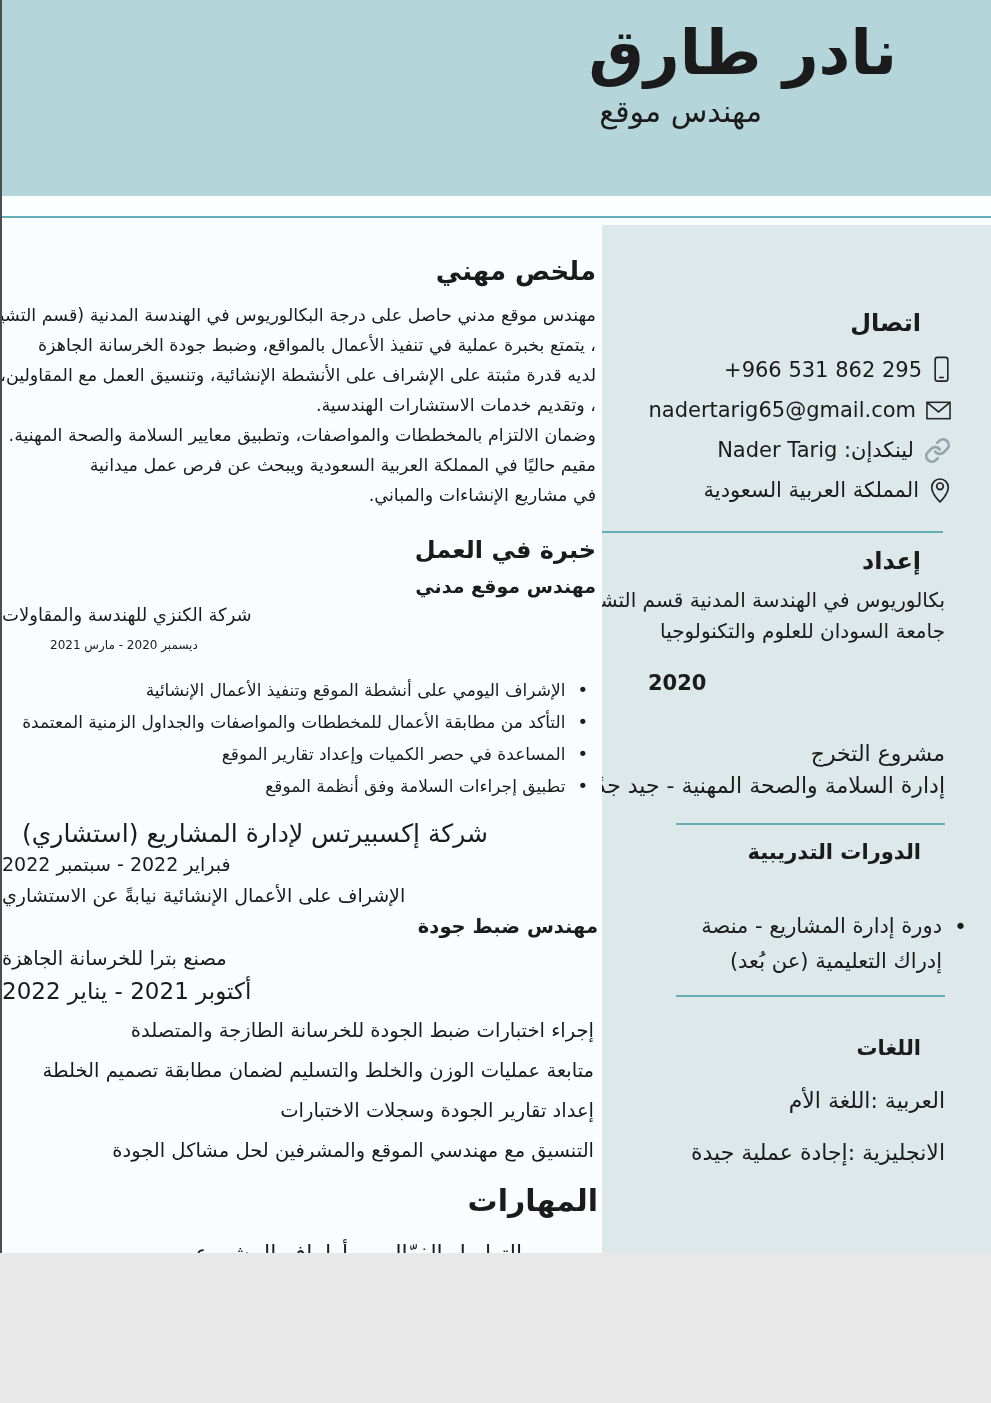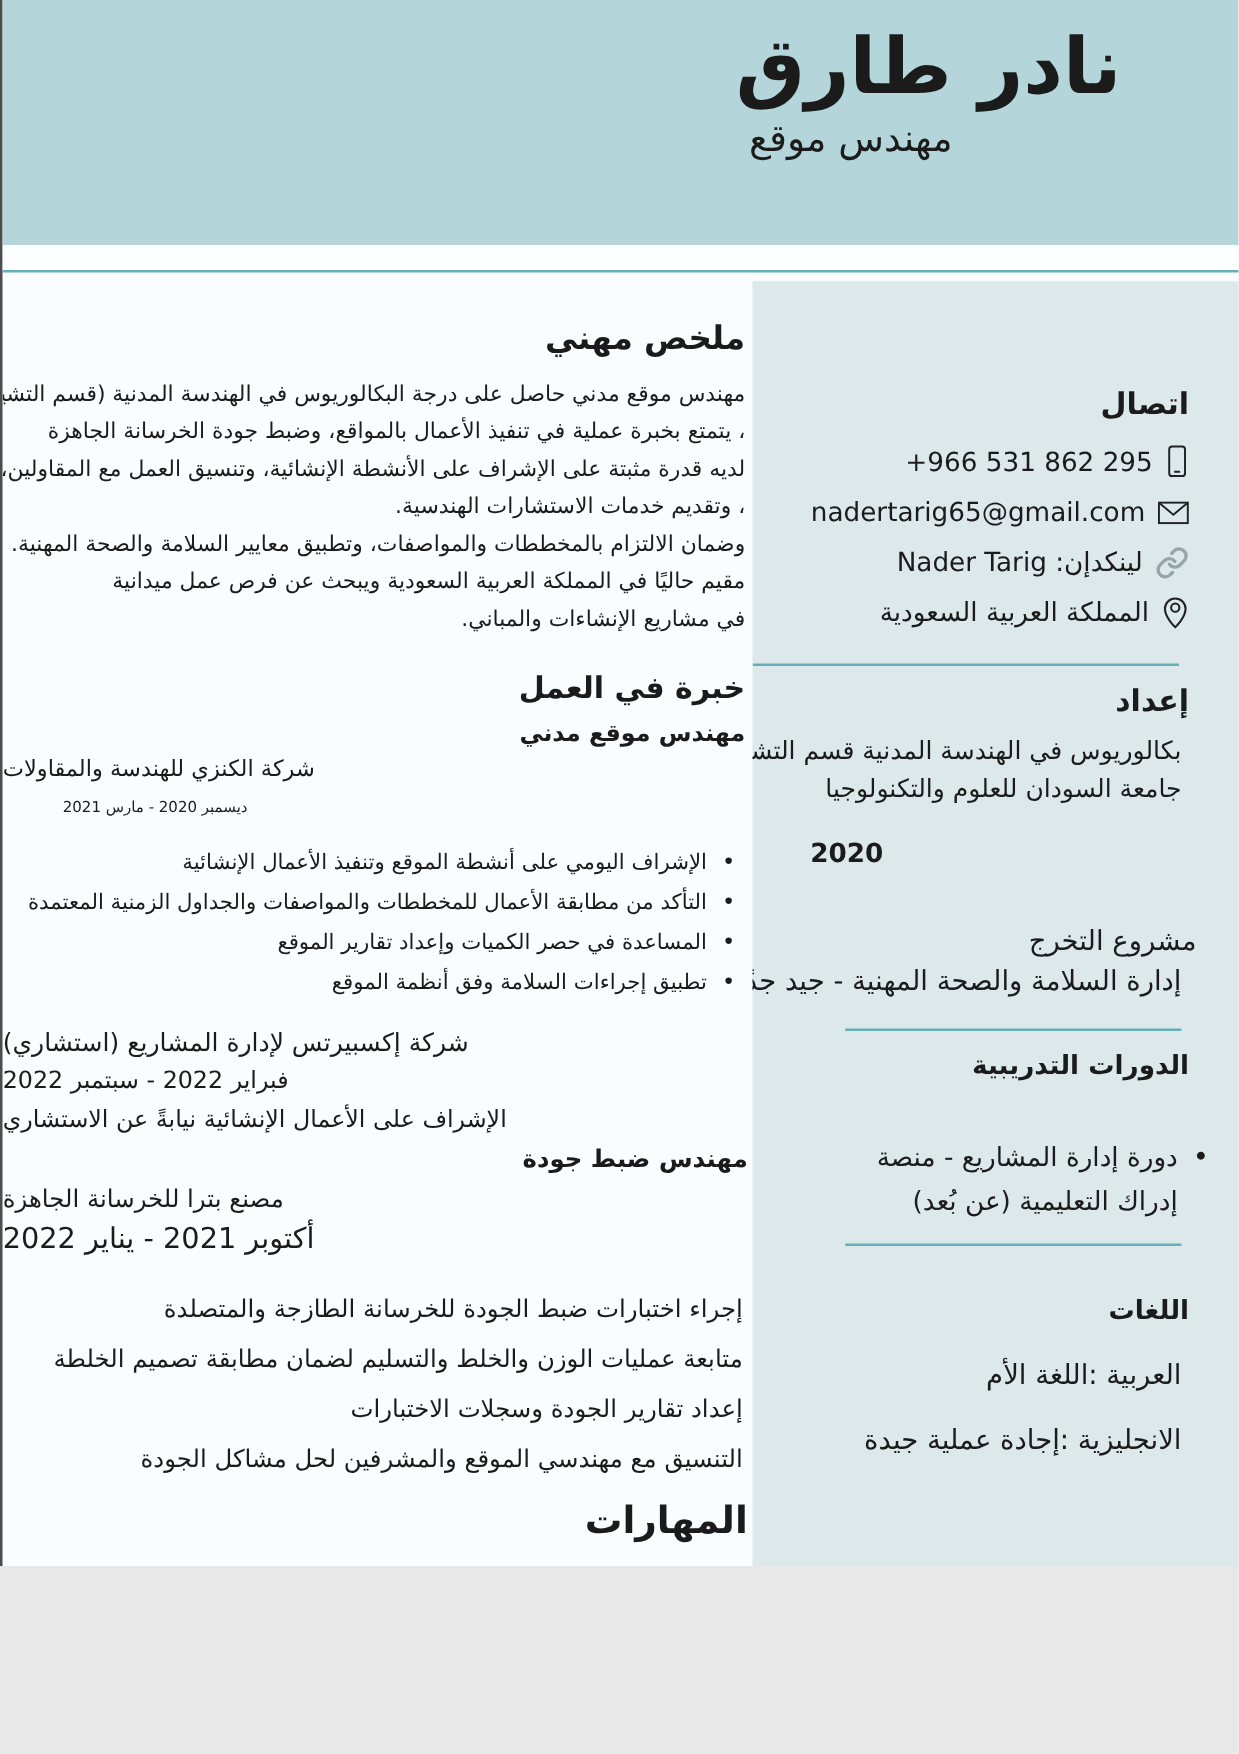--- a/index.html
+++ b/index.html
@@ -22,38 +22,38 @@
 
   
   .body{ height:1079px; flex:none; display:flex; direction:rtl; overflow:hidden; }
   .sidebar{ width:389px; flex:none; background:var(--sidebar,#dce8ea);
             margin-top:7px; height:1072px; overflow:hidden; }
   .main{ flex:1; overflow:hidden; }
 
   h2{ font-weight:bold; }
 
   
-  .sb-h{ font-size:24px; line-height:32px; text-align:right; margin:0 40px 0 6px; }
+  .sb-h{ font-size:24px; line-height:32px; text-align:right; margin:0 70px 0 6px; }
   .contact-h{ margin-top:82px; }
   .contact-rows{ margin-top:14px; }
   .contact-row{ display:flex; align-items:center; gap:10px; margin:6px 40px 6px 6px;
                 justify-content:flex-start; min-height:34px; }
   .contact-row .txt{ font-size:21px; }
   .phone-txt{ font-size:22px; font-weight:500; }
   .ltr{ direction:ltr; unicode-bidi:embed; }
   .icon{ flex:none; display:inline-flex; align-items:center; }
 
   .rule{ height:2px; background:var(--accent,#64afb8); }
   .rule-contact{ margin:24px 48px 0 0; }
   .edu-h{ margin-top:12px; }
   .edu-line{ font-size:20px; line-height:31px; text-align:right; margin:0 46px 0 6px; white-space:nowrap; }
   .edu-line.first{ margin-top:8px; }
   .edu-year{ font-size:21px; font-weight:bold; line-height:28px; text-align:left;
              padding-left:46px; margin-top:22px; }
-  .grad-h{ font-size:22px; font-weight:normal; line-height:30px; text-align:right; margin:42px 34px 0 6px; }
+  .grad-h{ font-size:22px; font-weight:normal; line-height:30px; text-align:right; margin:42px 46px 0 6px; }
   .grad-detail{ font-size:22px; line-height:34px; text-align:right; margin:0 46px 0 6px; white-space:nowrap; }
   .rule-grad{ margin:20px 46px 0 74px; }
   .courses-h{ font-size:21px; line-height:30px; margin-top:12px; }
   .course-item{ display:flex; gap:12px; margin:42px 24px 0 60px; justify-content:flex-start; }
   .course-item .bullet{ font-size:22px; line-height:35px; }
   .course-item .txt{ font-size:21px; line-height:35px; text-align:right; max-width:300px; }
   .rule-course{ margin:16px 46px 0 74px; }
   .lang-h{ font-size:21px; line-height:30px; margin-top:36px; }
   .lang-line{ font-size:22px; line-height:32px; text-align:right; margin:0 46px 0 4px; white-space:nowrap; }
   .lang-line.l1{ margin-top:22px; }
@@ -66,27 +66,27 @@
   .exp-h{ font-size:24px; line-height:32px; text-align:right; margin:24px 6px 0 0; }
   .role-title{ font-size:19px; font-weight:bold; line-height:28px; text-align:right; margin:6px 6px 0 0; }
   .exp-line{ text-align:left; white-space:nowrap; }
   .r1-company{ font-size:18px; line-height:30px; margin-right:50px; }
   .r1-dates{ font-size:12px; line-height:30px; margin-right:92px;padding-left:48px; }
   .bullets{ list-style:none; margin-top:14px; }
   .bullets li{ display:flex; gap:12px; margin-right:14px; line-height:32px; }
   .bullets .dot{ font-size:18px; }
   .bullets .txt{ font-size:17px; white-space:nowrap; }
   .r2-block{ margin-top:16px; }
-  .r2-company{ font-size:20px; line-height:31px; margin-right:40px; }
+  .r2-company{ font-size:25px; line-height:31px; margin-right:40px;margin-left:20px; }
   .r2-dates{ font-size:19px; line-height:31px; margin-right:85px; }
   .r2-desc{ font-size:19px; line-height:31px; margin-right:4px; }
   .role2-title{ font-size:19.5px; font-weight:bold; line-height:32px; text-align:right; margin-right:4px; }
   .r3-company{ font-size:19.5px; line-height:32px; margin-right:88px; }
   .r3-dates{ font-size:23px; line-height:32px; margin-right:88px; }
-  .duties{ margin-top:20px;padding-left:24px; }
+  .duties{ margin-top:4px;padding-left:24px; }
   .duty{ font-size:19.5px; line-height:40px; text-align:right; margin-right:8px; white-space:nowrap; }
   .skills-h{ font-size:30px; line-height:40px; text-align:right; margin:10px 4px 0 0; }
   .skill-line{ font-size:22px; line-height:42px; text-align:right; margin-right:80px; white-space:nowrap; }
   .skills-block{ margin-top:12px; }
 
   
   .bottom-rule{ height:2px; flex:none; background:var(--accent,#64afb8); }
   .footer-space{ flex:1; background:#fbfefe; }
   .bottom-bar{ height:8px; flex:none; background:var(--bar,#161616); }
 

